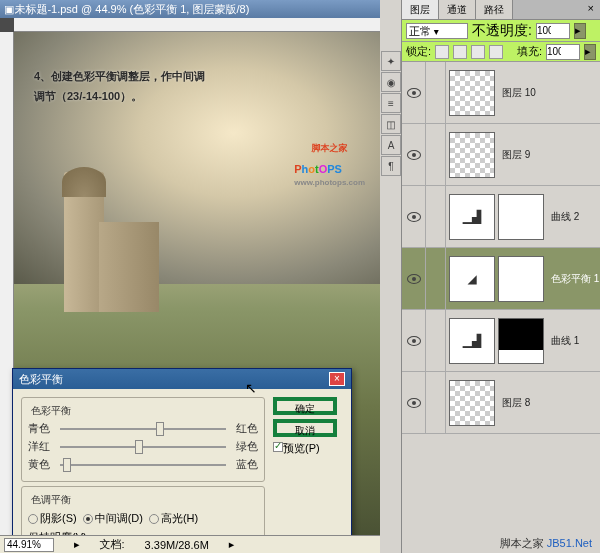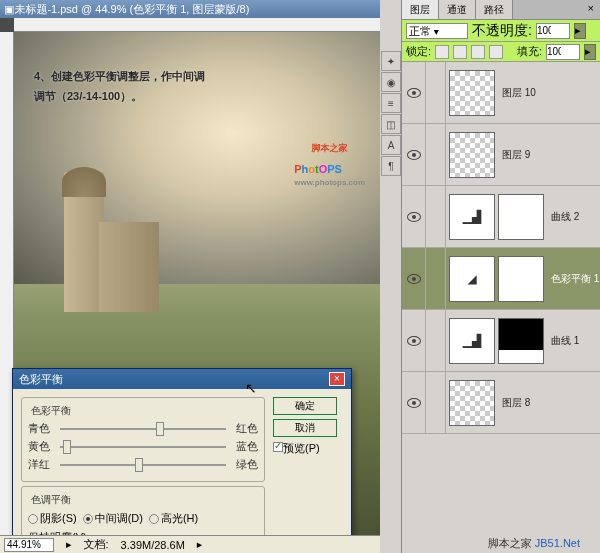--- a/index.html
+++ b/index.html
@@ -42,23 +42,23 @@
 .slider-row .lbl-r{width:28px;color:#333;text-align:right}
 .slider{flex:1;height:14px;position:relative;margin:0 4px}
 .slider-track{height:2px;background:#999;position:absolute;top:6px;left:0;right:0}
 .slider-thumb{width:8px;height:14px;background:#ece9d8;border:1px solid #888;position:absolute;top:0;cursor:pointer}
 .tone-row{display:flex;gap:6px;margin:4px 0;font-size:10px}
 .tone-row label{display:flex;align-items:center;gap:2px}
 .radio{width:10px;height:10px;border:1px solid #888;border-radius:50%;display:inline-block;position:relative}
 .radio.checked::after{content:"";width:4px;height:4px;background:#333;border-radius:50%;position:absolute;top:2px;left:2px}
 .checkbox{width:10px;height:10px;border:1px solid #888;display:inline-block;position:relative;background:#fff}
 .checkbox.checked::after{content:"✓";position:absolute;top:-3px;left:0;font-size:10px;color:#2a7e2a}
-.btn{width:64px;height:18px;background:#ece9d8;border:1px solid #15803d;font-size:10px;margin-bottom:4px;cursor:pointer;text-align:center;line-height:16px}
+.btn{width:64px;height:18px;background:#ece9d8;border:4px solid #15803d;font-size:10px;margin-bottom:4px;cursor:pointer;text-align:center;line-height:16px}
 .preview-row{display:flex;align-items:center;gap:3px;font-size:10px;margin-top:4px}
-.statusbar{position:absolute;bottom:0;left:0;width:380px;height:18px;background:#ece9d8;border-top:1px solid #888;display:flex;align-items:center;padding:0 4px;font-size:10px;gap:12px}
+.statusbar{position:absolute;bottom:0;left:0;width:380px;height:18px;background:#ece9d8;border-top:1px solid #888;display:flex;align-items:center;padding:0 4px;font-size:10px;gap:20px}
 .zoom-input{width:50px;height:14px;border:1px solid #888;font-size:10px;padding:0 2px;background:#fff}
 .panels{flex:1;background:#d6d3ce;display:flex}
 .toolstrip{width:22px;background:#d6d3ce;border-right:1px solid #888;padding-top:50px}
 .toolbtn{width:20px;height:20px;margin:1px;background:#d6d3ce;border:1px solid #999;display:flex;align-items:center;justify-content:center;font-size:10px;cursor:pointer;color:#444}
 .layers-panel{flex:1;background:#bef264;display:flex;flex-direction:column}
 .panel-tabs{height:20px;display:flex;border-bottom:1px solid #888;background:#b8b8b8}
 .panel-tab{padding:3px 8px;font-size:10px;background:#d6d3ce;border-right:1px solid #888;cursor:pointer}
 .panel-tab.active{background:#e8e8e8}
 .panel-close{margin-left:auto;padding:2px 6px;cursor:pointer}
 .blend-row{height:22px;display:flex;align-items:center;padding:2px 4px;gap:4px;border-bottom:1px solid #999}
@@ -76,21 +76,21 @@
 .eye-icon::after{content:"";width:4px;height:4px;background:#444;border-radius:50%;position:absolute;top:2px;left:4px}
 .layer-link{width:20px;border-right:1px solid #aaa}
 .layer-thumbs{display:flex;align-items:center;padding:3px;gap:3px}
 .thumb{width:46px;height:46px;border:1px solid #666;background:#fff}
 .thumb.adj{background:#fff;display:flex;align-items:center;justify-content:center;color:#333;font-size:12px}
 .thumb.mask{background:#fff}
 .thumb.curves2-mask{background:linear-gradient(180deg,#000 0%,#000 70%,#fff 70%,#fff 100%)}
 .thumb.checker{background:repeating-conic-gradient(#ccc 0 25%,#fff 0 50%) 0 0/10px 10px}
 .layer-name{font-size:10px;padding-left:4px;align-self:center;color:#222}
 .layer.selected .layer-name{color:#fff}
-.footer-credit{position:absolute;bottom:2px;right:20px;font-size:11px;color:#2060c0}
+.footer-credit{position:absolute;bottom:2px;right:8px;font-size:11px;color:#2060c0}
 .footer-credit .cn{color:#333}
 .cursor{position:absolute;left:245px;top:380px;font-size:14px;color:#000;pointer-events:none}
 </style>
 </head>
 <body>
 
 <div class="main">
   <div class="canvas-area">
     <div class="titlebar">
       <span>▣ </span>
@@ -130,34 +130,34 @@
             <div class="fieldset-title">色彩平衡</div>
             <div class="slider-row">
               <span class="lbl-l">青色</span>
               <div class="slider">
                   <div class="slider-track"></div>
                   <div class="slider-thumb" style="left:58%"></div>
                 </div>
               <span class="lbl-r">红色</span>
             </div>
             <div class="slider-row">
+              <span class="lbl-l">洋红</span>
+              <div class="slider">
+                  <div class="slider-track"></div>
+                  <div class="slider-thumb" style="left:45%"></div>
+                </div>
+              <span class="lbl-r">绿色</span>
+            </div>
+            <div class="slider-row">
               <span class="lbl-l">黄色</span>
               <div class="slider">
                   <div class="slider-track"></div>
                   <div class="slider-thumb" style="left:2%"></div>
                 </div>
               <span class="lbl-r">蓝色</span>
-            </div>
-            <div class="slider-row">
-              <span class="lbl-l">洋红</span>
-              <div class="slider">
-                  <div class="slider-track"></div>
-                  <div class="slider-thumb" style="left:45%"></div>
-                </div>
-              <span class="lbl-r">绿色</span>
             </div>
           </div>
           <div class="fieldset">
             <div class="fieldset-title">色调平衡</div>
             <div class="tone-row">
               <label>
                   <span class="radio"></span>
                   <span>阴影(S)</span>
                 </label>
               <label>

